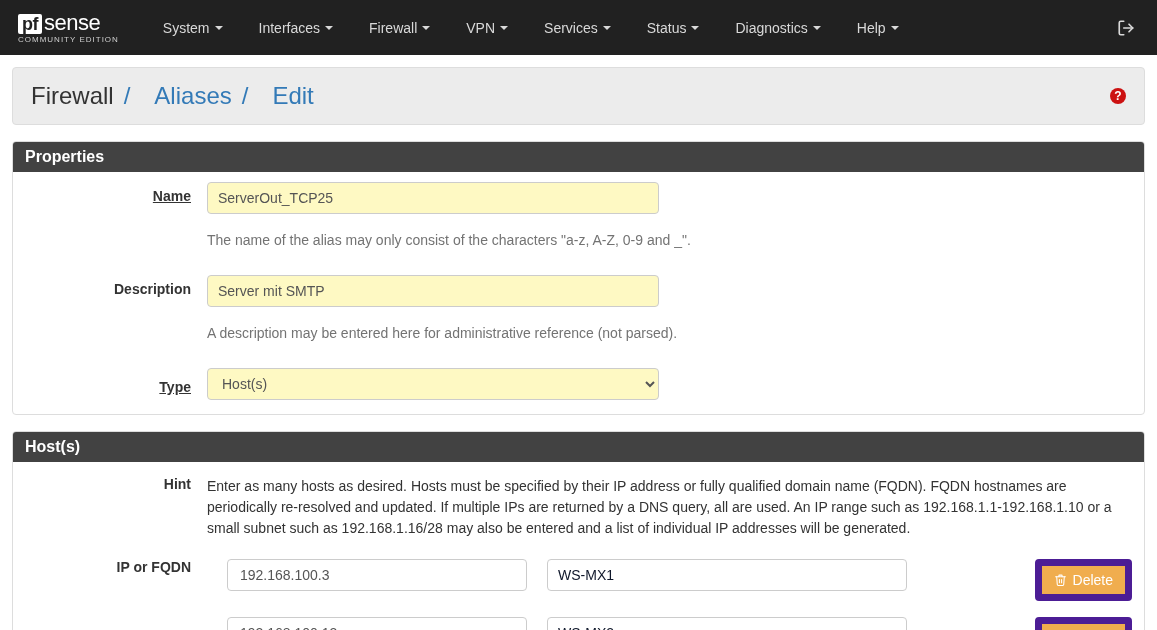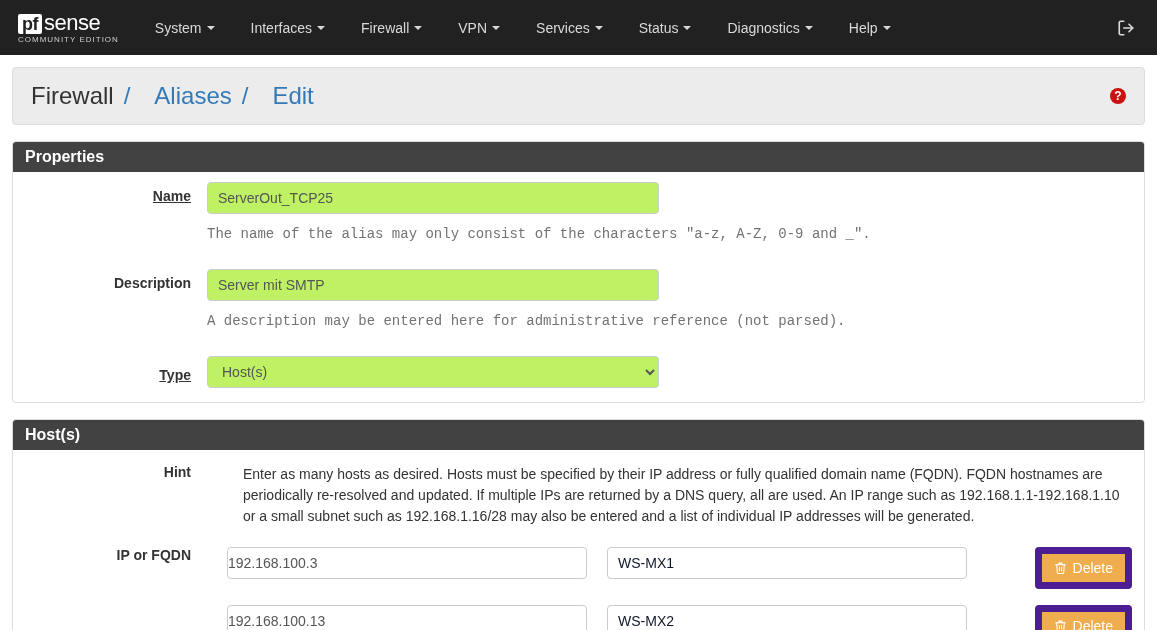--- a/index.html
+++ b/index.html
@@ -11,20 +11,21 @@
     width: 1157px;
   }
 
   
   .navbar {
     background: #212121;
     height: 55px;
     display: flex;
     align-items: center;
     padding: 0 8px 0 0;
+    gap: 8px;
   }
   .brand {
     display: flex;
     flex-direction: column;
     justify-content: center;
     padding: 0 18px;
     color: #fff;
     line-height: 1;
   }
   .brand-top { display: flex; align-items: baseline; }
@@ -141,51 +142,50 @@
   }
   .form-label.u { text-decoration: underline; }
   .form-body { flex: 1; }
 
   .form-input, .form-select {
     width: 452px;
     height: 32px;
     padding: 4px 10px;
     font-size: 14px;
     color: #555;
-    background: #bef264;
+    background: #fef9c3;
     border: 1px solid #ccc;
     border-radius: 4px;
   }
   .form-select { appearance: auto; }
 
   .help-text {
     color: #737373;
     font-size: 14px;
-    margin-top: 10px;
+    margin-top: 16px;
     line-height: 1.5;
-    font-family: Liberation Mono, monospace;
   }
 
   
   .host-row {
     display: flex;
     align-items: flex-start;
     padding: 8px 12px;
     gap: 20px;
   }
   .host-label-col {
     width: 182px;
     text-align: right;
     padding-right: 16px;
     font-weight: 700;
   }
   .host-ip {
-    width: 360px;
+    width: 300px;
     height: 32px;
-    padding: 4px 0;
+    padding: 4px 12px;
     border: 1px solid #ccc;
     border-radius: 4px;
     font-size: 14px;
     color: #555;
   }
   .host-desc {
     width: 360px;
     height: 32px;
     padding: 4px 10px;
     border: 1px solid #ccc;
@@ -204,21 +204,20 @@
     font-size: 14px;
     display: inline-flex;
     align-items: center;
     gap: 6px;
     cursor: pointer;
   }
 
   .hint-row {
     display: flex;
     padding: 14px 12px 12px;
-    gap: 36px;
   }
   .hint-label {
     width: 182px;
     text-align: right;
     padding-right: 16px;
     font-weight: 700;
   }
   .hint-body {
     flex: 1;
     color: #333;

